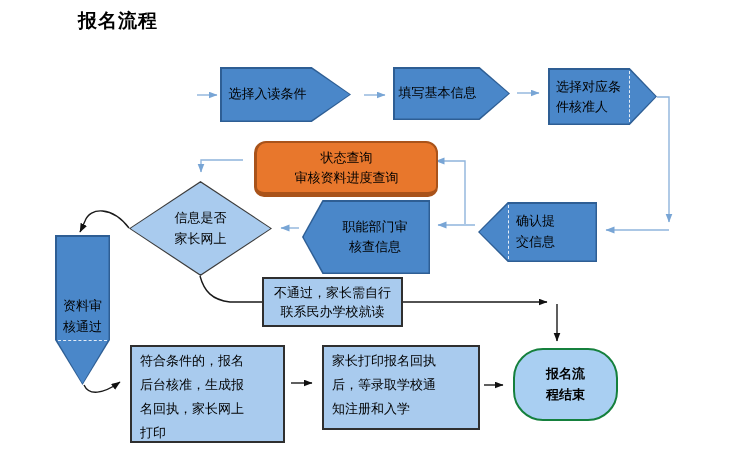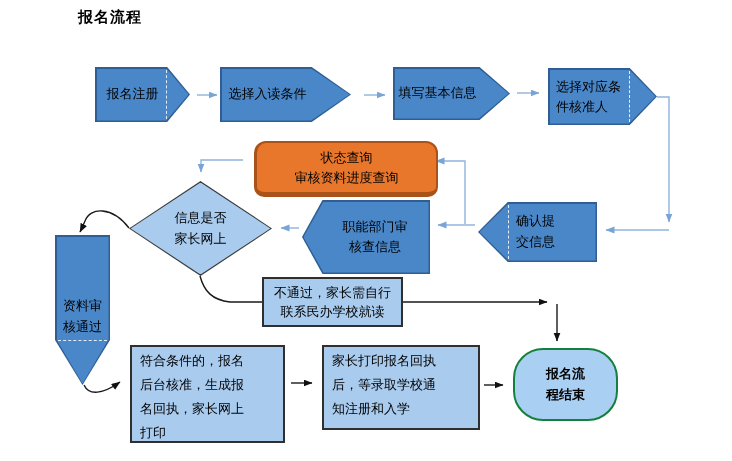--- a/index.html
+++ b/index.html
@@ -1,18 +1,18 @@
 <!DOCTYPE html>
 <html><head>
 <meta charset="utf-8">
 <style>
   html,body{margin:0;padding:0;background:#fff;}
   .stage{position:relative;width:732px;height:461px;background:#ffffff;
          font-family:"DejaVu Sans",sans-serif;color:#000;overflow:hidden;}
-  .title{position:absolute;left:78px;top:8px;font-size:15px;font-weight:bold;letter-spacing:1px;}
+  .title{position:absolute;left:78px;top:8px;font-size:19px;font-weight:bold;letter-spacing:1px;}
 
   .conn{position:absolute;left:0;top:0;width:732px;height:461px;}
 
   .shape{position:absolute;}
   .shape .b{position:absolute;inset:0;background:#2E5E94;}
   .shape .f{position:absolute;inset:1.5px;background:#4A87C9;}
   .shape.diam .b{background:#3A3A3A;}
   .shape.diam .f{inset:1.6px;background:#A9CBEE;}
 
   .clip-pr76{clip-path:polygon(0 0,76% 0,100% 50%,76% 100%,0 100%);}
@@ -71,26 +71,20 @@
       <path d="M200 276 C204 291 212 300 230 302 L547 302" marker-end="url(#ak)"></path>
       <path d="M557 304 L557 341" marker-end="url(#ak)"></path>
       <path d="M84 385 C89 396 103 394 120 382" marker-end="url(#ak)"></path>
       <path d="M291 383 L312 383" marker-end="url(#ak)"></path>
       <path d="M484 385 L503 385" marker-end="url(#ak)"></path>
     </g>
   </svg>
 
   <div class="title">报名流程</div>
 
-  <div class="shape" style="left:95px;top:67px;width:95px;height:55px">
-    <div class="b clip-pr76"></div>
-    <div class="f clip-pr76"></div>
-    <div class="dash-v" style="left:71px"></div>
-    <span class="lbl" style="padding-right:20px">报名注册</span>
-  </div>
 
   <div class="shape" style="left:220px;top:67px;width:131px;height:55px">
     <div class="b clip-pr70"></div>
     <div class="f clip-pr70"></div>
     <span class="lbl" style="padding-right:36px">选择入读条件</span>
   </div>
 
   <div class="shape" style="left:548px;top:68px;width:109px;height:57px">
     <div class="b clip-pr75"></div>
     <div class="f clip-pr75"></div>

